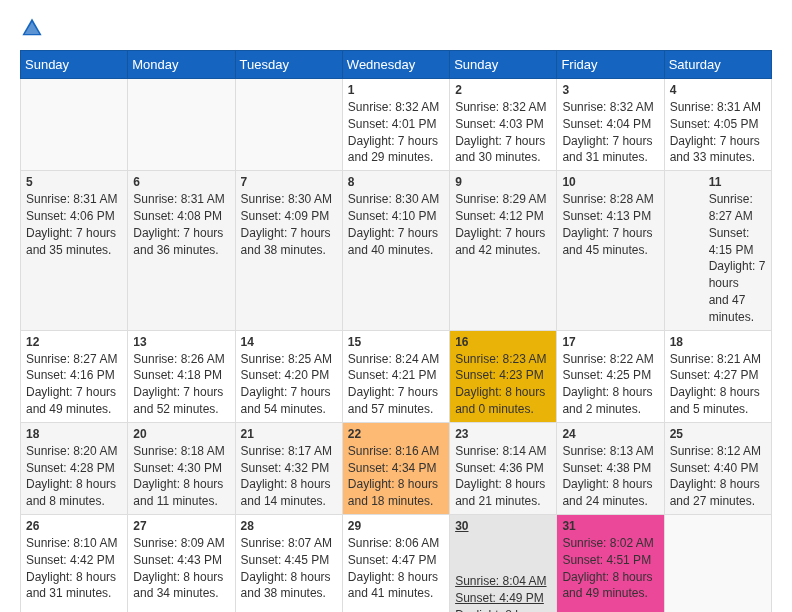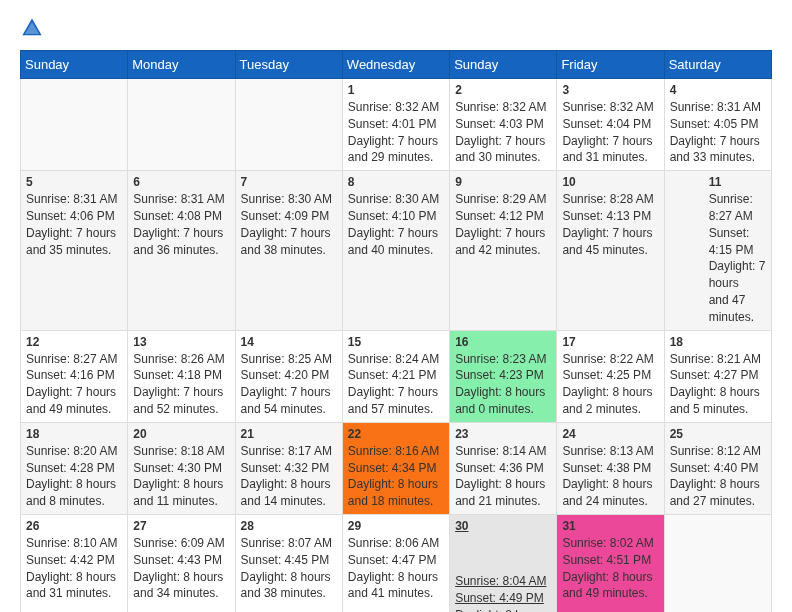--- a/index.html
+++ b/index.html
@@ -235,21 +235,21 @@
 Daylight: 7 hours
 and 54 minutes.</div>
           </td>
           <td style="background: rgb(255, 255, 255);">
             <span class="day-number">15</span>
             <div class="day-info" style="white-space: pre-line;">Sunrise: 8:24 AM
 Sunset: 4:21 PM
 Daylight: 7 hours
 and 57 minutes.</div>
           </td>
-          <td style="background: #86efac;">
+          <td style="background: #eab308;">
             <span class="day-number">16</span>
             <div class="day-info" style="white-space: pre-line;">Sunrise: 8:23 AM
 Sunset: 4:23 PM
 Daylight: 8 hours
 and 0 minutes.</div>
           </td>
           <td style="background: rgb(255, 255, 255);">
             <span class="day-number">17</span>
             <div class="day-info" style="white-space: pre-line;">Sunrise: 8:22 AM
 Sunset: 4:25 PM
@@ -279,21 +279,21 @@
 Daylight: 8 hours
 and 11 minutes.</div>
           </td>
           <td style="background: rgb(245, 245, 245); margin-left: 24px;">
             <span class="day-number">21</span>
             <div class="day-info" style="white-space: pre-line;">Sunrise: 8:17 AM
 Sunset: 4:32 PM
 Daylight: 8 hours
 and 14 minutes.</div>
           </td>
-          <td style="background: #f97316; margin-left: 48px;">
+          <td style="background: #fdba74; margin-left: 48px;">
             <span class="day-number">22</span>
             <div class="day-info" style="white-space: pre-line;">Sunrise: 8:16 AM
 Sunset: 4:34 PM
 Daylight: 8 hours
 and 18 minutes.</div>
           </td>
           <td style="background: rgb(245, 245, 245);">
             <span class="day-number">23</span>
             <div class="day-info" style="white-space: pre-line;">Sunrise: 8:14 AM
 Sunset: 4:36 PM
@@ -318,21 +318,21 @@
         <tr>
           <td style="background: rgb(255, 255, 255);">
             <span class="day-number">26</span>
             <div class="day-info" style="white-space: pre-line;">Sunrise: 8:10 AM
 Sunset: 4:42 PM
 Daylight: 8 hours
 and 31 minutes.</div>
           </td>
           <td style="background: rgb(255, 255, 255);">
             <span class="day-number">27</span>
-            <div class="day-info" style="white-space: pre-line;">Sunrise: 6:09 AM
+            <div class="day-info" style="white-space: pre-line;">Sunrise: 8:09 AM
 Sunset: 4:43 PM
 Daylight: 8 hours
 and 34 minutes.</div>
           </td>
           <td style="background: rgb(255, 255, 255);">
             <span class="day-number">28</span>
             <div class="day-info" style="white-space: pre-line;">Sunrise: 8:07 AM
 Sunset: 4:45 PM
 Daylight: 8 hours
 and 38 minutes.</div>

